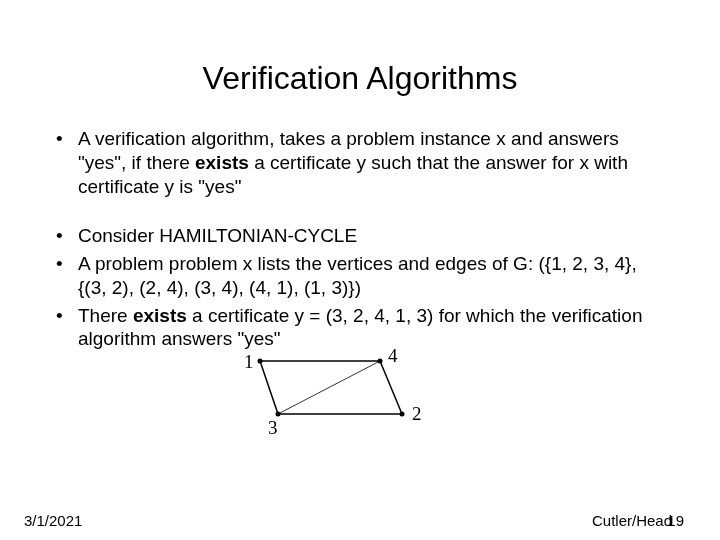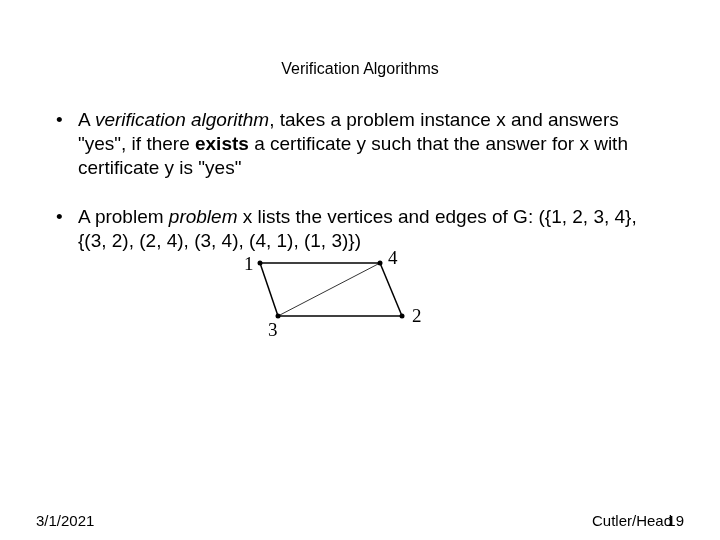--- a/index.html
+++ b/index.html
@@ -7,21 +7,21 @@
     width: 720px;
     height: 540px;
     background: #fff;
     font-family: Arial, Helvetica, sans-serif;
     color: #000;
     position: relative;
     padding: 60px 50px 0 50px;
   }
   .title {
     text-align: center;
-    font-size: 16px;
+    font-size: 32px;
     font-weight: normal;
     margin-bottom: 30px;
   }
   ul.bullets {
     list-style: none;
     font-size: 19px;
     line-height: 1.25;
   }
   ul.bullets > li {
     position: relative;
@@ -29,21 +29,21 @@
     margin-bottom: 4px;
   }
   ul.bullets > li::before {
     content: "•";
     position: absolute;
     left: 6px;
     top: 0;
     font-size: 19px;
   }
   .spacer { height: 22px; }
-  .italic { font-style: italic; }
+  .italic { }
   .bold { font-weight: bold; margin-top: 24px; }
   .graph-wrap {
     position: relative;
     width: 200px;
     height: 90px;
     margin-left: 180px;
     margin-top: -6px;
   }
   .graph-wrap svg { position: absolute; left: 0; top: 0; }
   .vlabel {
@@ -51,36 +51,40 @@
     font-family: "Times New Roman", serif;
     font-size: 19px;
   }
   .footer {
     position: absolute;
     bottom: 28px;
     left: 0;
     width: 720px;
     font-size: 15px;
   }
-  .footer .date { position: absolute; left: 36px; text-align: right; }
+  .footer .date { position: absolute; left: 24px; text-align: right; }
   .footer .center { position: absolute; left: 8px; width: 664px; text-align: right; }
   .footer .page { position: absolute; right: 36px; margin-left: 36px; }
 </style>
 </head>
 <body>
 
 <h1 class="title">Verification Algorithms</h1>
 
 <ul class="bullets">
   <li>
     <span>A </span><span class="italic">verification algorithm</span><span>, takes a problem instance x and answers "yes", if there </span><span class="bold">exists</span><span> a certificate y such that the answer for x with certificate y is "yes"</span>
   </li>
   <div class="spacer"></div>
+  <li>Consider HAMILTONIAN-CYCLE</li>
   <li>
     <span>A problem </span><span class="italic">problem</span><span> x lists the vertices and edges of G: ({1, 2, 3, 4}, {(3, 2), (2, 4), (3, 4), (4, 1), (1, 3)})</span>
+  </li>
+  <li>
+    <span>There </span><span class="bold">exists</span><span> a certificate y = (3, 2, 4, 1, 3) for which the verification algorithm answers "yes"</span>
   </li>
 </ul>
 
 <div class="graph-wrap">
   <svg width="200" height="90">
     <line x1="30" y1="12" x2="150" y2="12" stroke="#000" stroke-width="1.5"></line>
     <line x1="150" y1="12" x2="172" y2="65" stroke="#000" stroke-width="1.5"></line>
     <line x1="172" y1="65" x2="48" y2="65" stroke="#000" stroke-width="1.5"></line>
     <line x1="48" y1="65" x2="30" y2="12" stroke="#000" stroke-width="1.5"></line>
     <line x1="48" y1="65" x2="150" y2="12" stroke="#000" stroke-width="0.8"></line>

